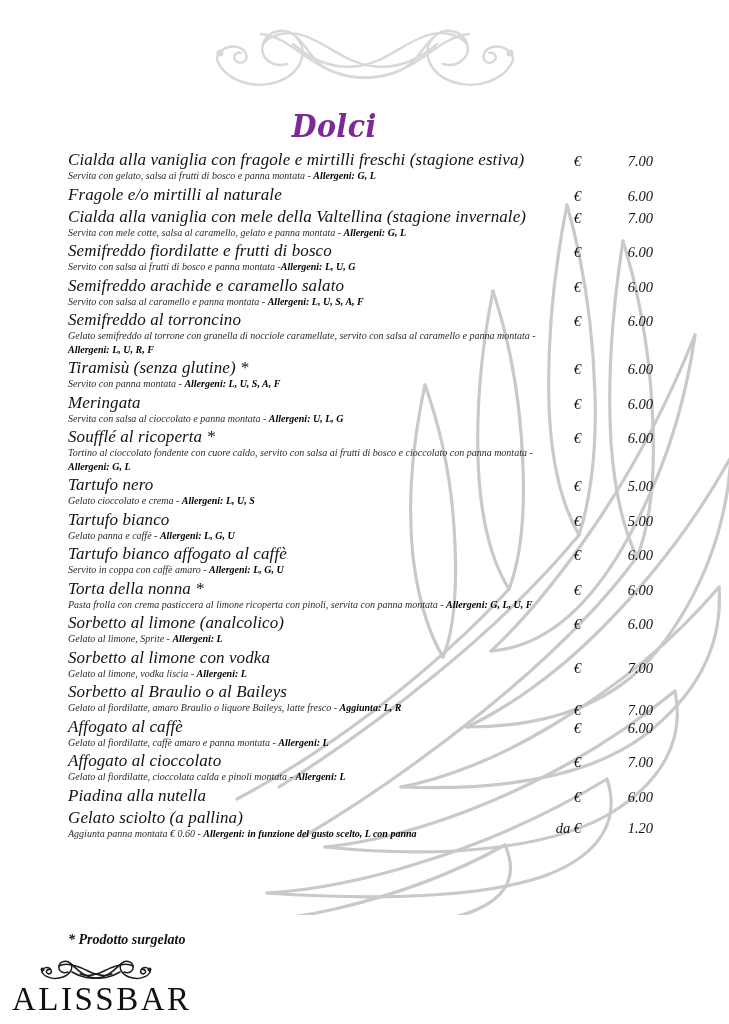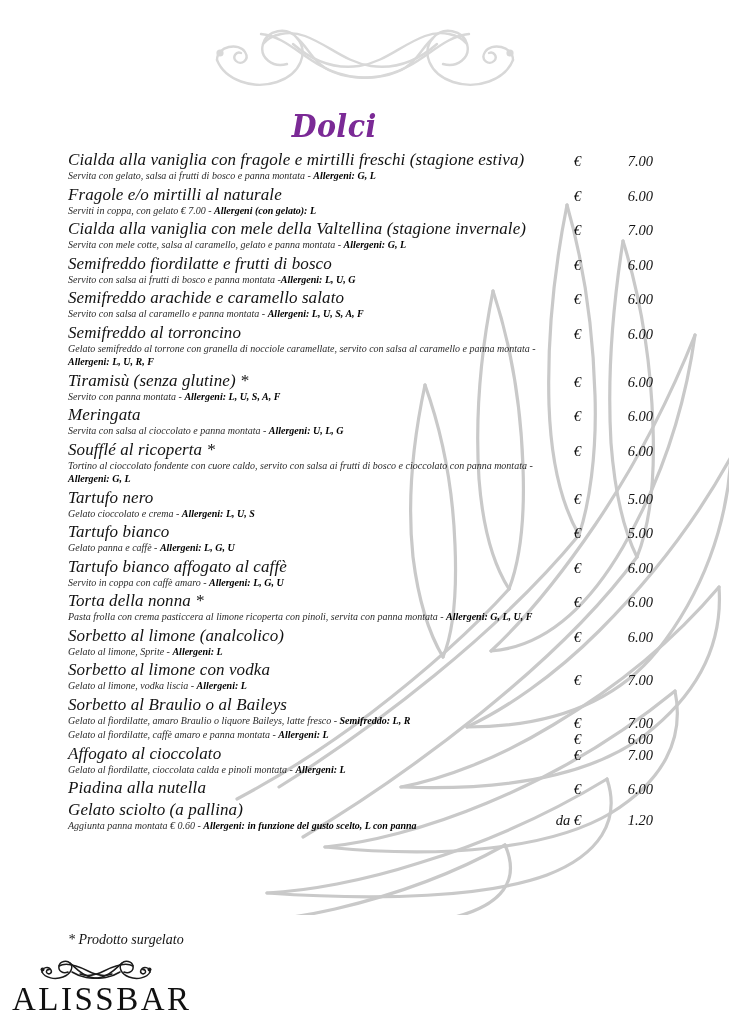--- a/index.html
+++ b/index.html
@@ -121,21 +121,21 @@
   .price.shift { top: 10px; }
   .price.shift2 { top: 18px; }
 
   
   .footnote {
     position: absolute;
     left: 68px;
     top: 932px;
     font-family: "Liberation Serif", serif;
     font-style: italic;
-    font-weight: normal;
+    font-weight: bold;
     font-size: 14px;
     color: #111;
     z-index: 3;
   }
   .logo-block {
     position: absolute;
     left: 8px;
     top: 958px;
     width: 230px;
     z-index: 3;
@@ -211,21 +211,20 @@
 </div>
 
 <div class="menu" id="menu-list">
     <div class="item">
       <div class="name">Cialda alla vaniglia con fragole e mirtilli freschi (stagione estiva)</div>
       <div class="desc"><span>Servita con gelato, salsa ai frutti di bosco e panna montata - </span><span class="allerg">Allergeni: G, L</span></div>
       <div class="price"><span class="cur">€</span><span class="amt">7.00</span></div>
     </div>
     <div class="item">
       <div class="name">Fragole e/o mirtilli al naturale</div>
-      <div class="desc"><span>Serviti in coppa, con gelato € 7.00 - </span><span class="allerg">Allergeni (con gelato): L</span></div>
       <div class="price"><span class="cur">€</span><span class="amt">6.00</span></div>
     </div>
     <div class="item">
       <div class="name">Cialda alla vaniglia con mele della Valtellina (stagione invernale)</div>
       <div class="desc"><span>Servita con mele cotte, salsa al caramello, gelato e panna montata - </span><span class="allerg">Allergeni: G, L</span></div>
       <div class="price"><span class="cur">€</span><span class="amt">7.00</span></div>
     </div>
     <div class="item">
       <div class="name">Semifreddo fiordilatte e frutti di bosco</div>
       <div class="desc"><span>Servito con salsa ai frutti di bosco e panna montata -</span><span class="allerg">Allergeni: L, U, G</span></div>
@@ -281,24 +280,25 @@
       <div class="desc"><span>Gelato al limone, Sprite - </span><span class="allerg">Allergeni: L</span></div>
       <div class="price"><span class="cur">€</span><span class="amt">6.00</span></div>
     </div>
     <div class="item">
       <div class="name">Sorbetto al limone con vodka</div>
       <div class="desc"><span>Gelato al limone, vodka liscia - </span><span class="allerg">Allergeni: L</span></div>
       <div class="price shift"><span class="cur">€</span><span class="amt">7.00</span></div>
     </div>
     <div class="item">
       <div class="name">Sorbetto al Braulio o al Baileys</div>
-      <div class="desc"><span>Gelato al fiordilatte, amaro Braulio o liquore Baileys, latte fresco - </span><span class="allerg">Semifreddo: L, R</span></div>
+      <div class="desc"><span>Gelato al fiordilatte, amaro Braulio o liquore Baileys, latte fresco - </span><span class="allerg">Aggiunta: L, R</span></div>
       <div class="price shift2"><span class="cur">€</span><span class="amt">7.00</span></div>
     </div>
     <div class="item">
+      <div class="name">Affogato al caffè</div>
       <div class="desc"><span>Gelato al fiordilatte, caffè amaro e panna montata - </span><span class="allerg">Allergeni: L</span></div>
       <div class="price"><span class="cur">€</span><span class="amt">6.00</span></div>
     </div>
     <div class="item">
       <div class="name">Affogato al cioccolato</div>
       <div class="desc"><span>Gelato al fiordilatte, cioccolata calda e pinoli montata - </span><span class="allerg">Allergeni: L</span></div>
       <div class="price"><span class="cur">€</span><span class="amt">7.00</span></div>
     </div>
     <div class="item">
       <div class="name">Piadina alla nutella</div>

